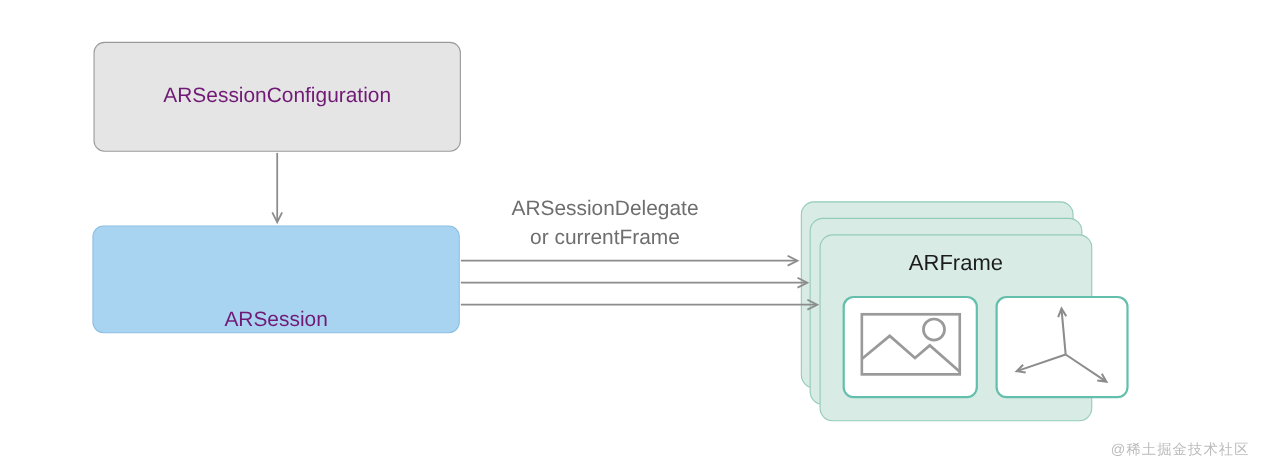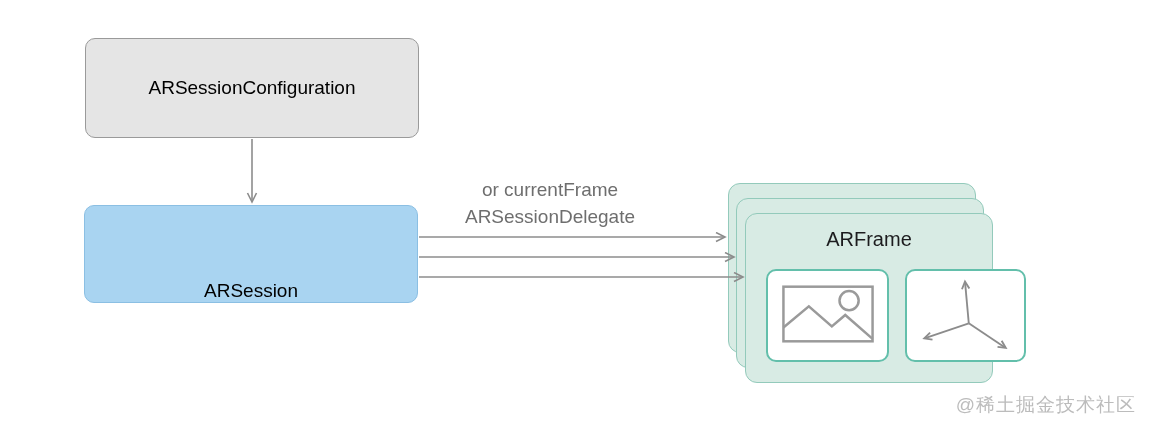--- a/index.html
+++ b/index.html
@@ -2,21 +2,21 @@
 <html><head>
 <meta charset="utf-8">
 <style>
   html,body{margin:0;padding:0;background:#ffffff;}
   .canvas{
     position:relative;width:1152px;height:430px;background:#ffffff;overflow:hidden;
     font-family:"Liberation Sans","DejaVu Sans",sans-serif;
   }
   .node{
     position:absolute;display:flex;align-items:center;justify-content:center;
-    border-radius:10px;box-sizing:border-box;font-size:19px;color:#000000;
+    border-radius:10px;box-sizing:border-box;font-size:19px;color:#701a75;
   }
   .node-config{
     left:85px;top:38px;width:334px;height:100px;
     background:#e5e5e5;border:1px solid #9a9a9a;
   }
   .node-session{
     left:84px;top:205px;width:334px;height:98px;
     background:#a9d4f1;border:1px solid #8bbfe3;align-items:flex-end;
   }
   .frame-layer{
@@ -38,40 +38,40 @@
   .slot-image{left:20px;width:123px;}
   .slot-axes{left:159px;width:121px;}
   .edge-label{
     position:absolute;left:408px;top:176px;width:284px;text-align:center;
     font-size:19px;line-height:27px;color:#6e6e6e;
   }
   .arrow-overlay{
     position:absolute;left:0;top:0;width:1152px;height:430px;z-index:5;pointer-events:none;
   }
   .watermark{
-    position:absolute;right:16px;bottom:12px;font-size:19px;color:#bcbcbc;
+    position:absolute;right:16px;bottom:12px;font-size:13px;color:#bcbcbc;
     letter-spacing:1px;
   }
 </style>
 </head>
 <body>
 
 <div class="canvas">
 
   <div class="node node-config">
     <span>ARSessionConfiguration</span>
   </div>
 
   <div class="node node-session">
     <span>ARSession</span>
   </div>
 
   <div class="edge-label">
+    <div>ARSessionDelegate</div>
     <div>or currentFrame</div>
-    <div>ARSessionDelegate</div>
   </div>
 
   <div class="frame-layer frame-back"></div>
   <div class="frame-layer frame-mid"></div>
   <div class="frame-layer frame-front">
     <div class="frame-title">ARFrame</div>
 
     <div class="frame-slot slot-image">
       <span>
         <svg width="92" height="58" viewBox="0 0 96 60">

